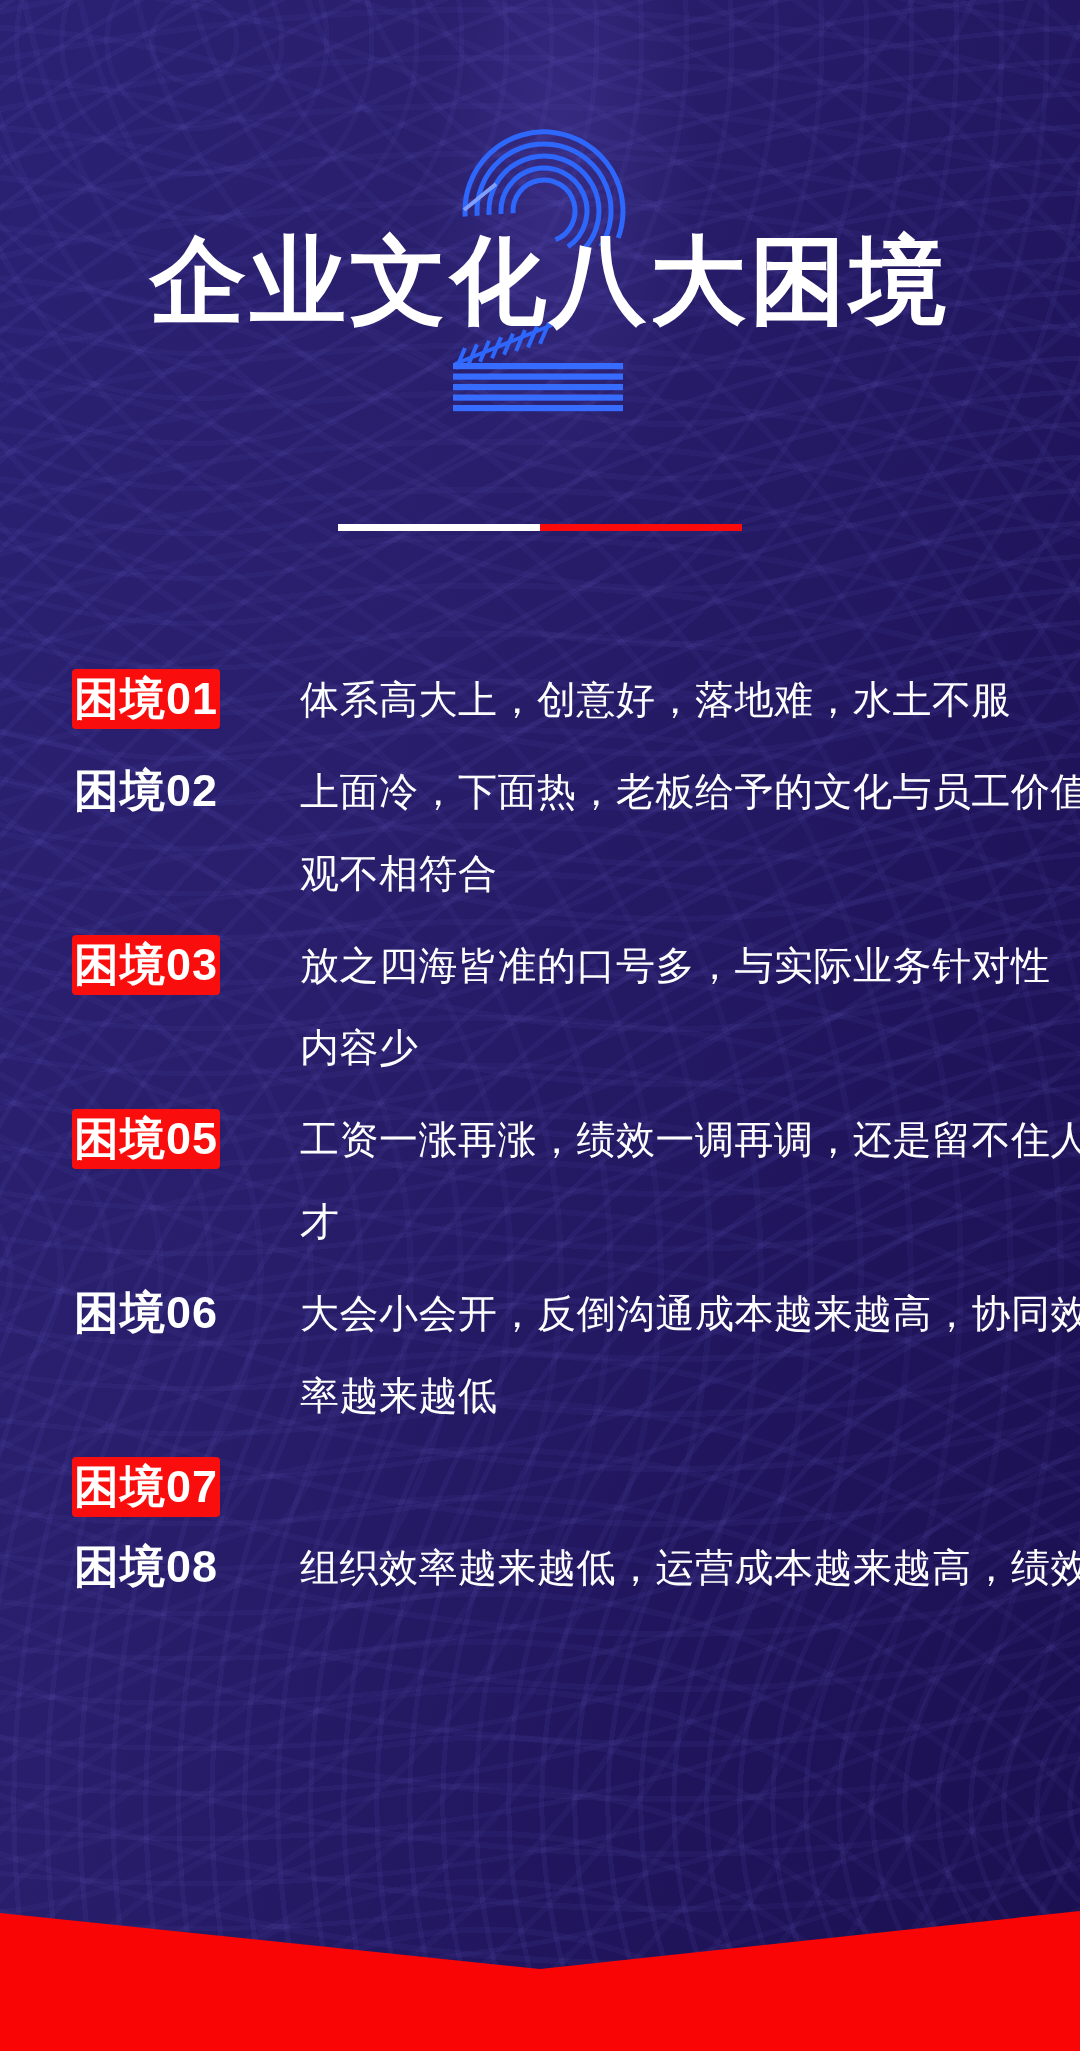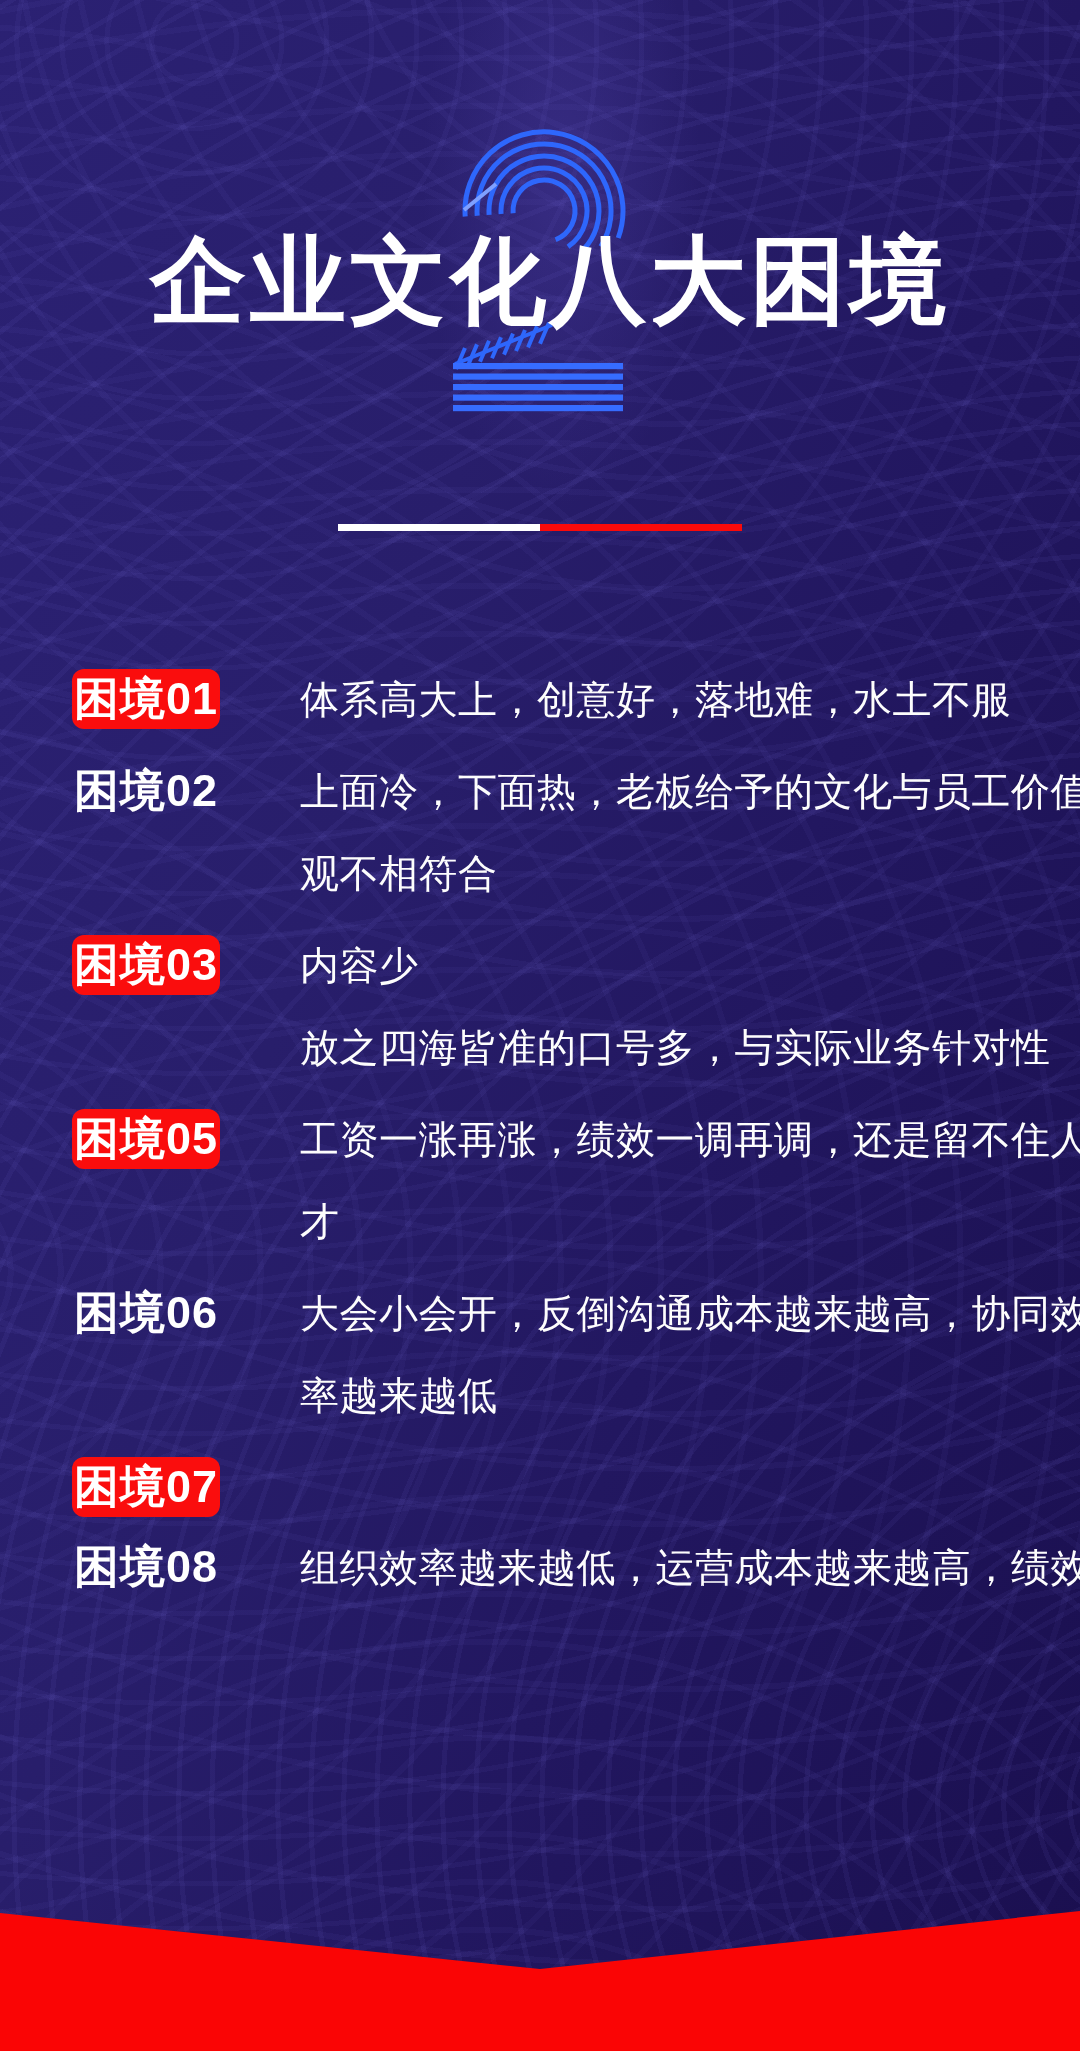--- a/index.html
+++ b/index.html
@@ -42,21 +42,21 @@
     display:flex;align-items:flex-start;
     margin-bottom:10px;
   }
   .dilemma-label{
     flex:0 0 148px;width:148px;height:60px;margin-top:10px;margin-right:36px;
     display:flex;align-items:center;justify-content:center;
     font-size:45px;font-weight:900;color:#ffffff;
     letter-spacing:1px;white-space:nowrap;
   }
   .dilemma-label.badge-red{
-    background:#fa0d0d;border-radius:12px;
+    background:#fa0d0d;border-radius:4px;
   }
   .dilemma-text{
     flex:1;color:#fdfdfd;font-size:39px;line-height:82px;
     letter-spacing:0.5px;
   }
   .dilemma-text .line{white-space:nowrap;margin-left:44px;}
   .footer-ribbon{
     position:absolute;left:0;bottom:0;width:1080px;height:150px;
     background:#fa0505;
     -webkit-clip-path:polygon(0 12px,540px 68px,1080px 10px,1080px 150px,0 150px);
@@ -117,22 +117,22 @@
       <div class="dilemma-label">困境02</div>
       <div class="dilemma-text">
         <div class="line">上面冷，下面热，老板给予的文化与员工价值</div>
         <div class="line">观不相符合</div>
       </div>
     </div>
 
     <div class="dilemma-item">
       <div class="dilemma-label badge-red">困境03</div>
       <div class="dilemma-text">
+        <div class="line">放之四海皆准的口号多，与实际业务针对性</div>
         <div class="line">内容少</div>
-        <div class="line">放之四海皆准的口号多，与实际业务针对性</div>
       </div>
     </div>
 
 
     <div class="dilemma-item">
       <div class="dilemma-label badge-red">困境05</div>
       <div class="dilemma-text">
         <div class="line">工资一涨再涨，绩效一调再调，还是留不住人</div>
         <div class="line">才</div>
       </div>

